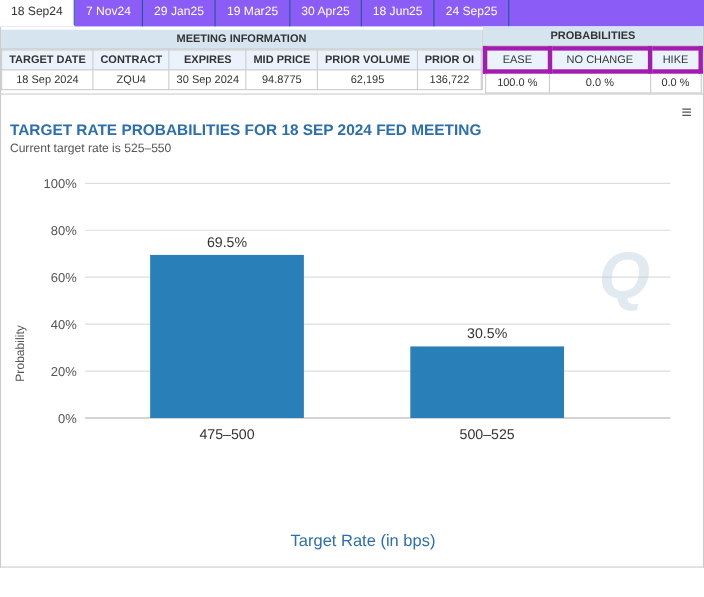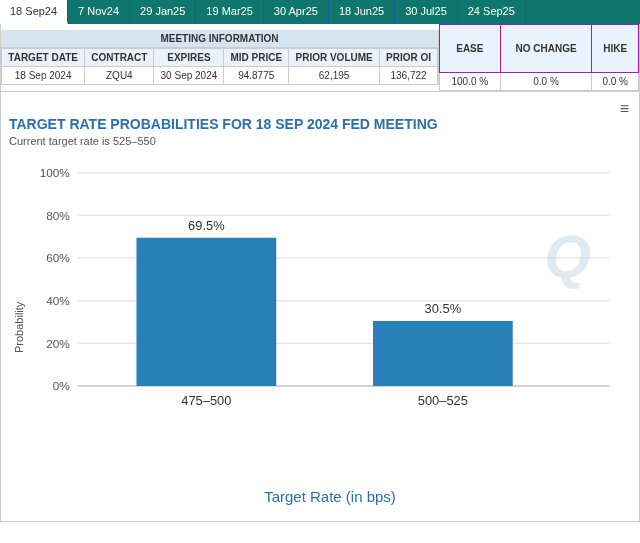--- a/index.html
+++ b/index.html
@@ -8,21 +8,21 @@
       font-size: 11px;
       background: #fff;
       width: 640px;
       height: 543px;
       overflow: hidden;
     }
 
     
     .tabs {
       display: flex;
-      background: #0f766e;
+      background: #8b5cf6;
     }
     .tab {
       padding: 5px 10px;
       color: #fff;
       font-size: 11px;
       cursor: pointer;
       border-right: 1px solid #1a5a9a;
       white-space: nowrap;
     }
     .tab.active {
@@ -73,24 +73,24 @@
       text-align: center;
       color: #333;
     }
     .prob-table {
       width: 100%;
       border-collapse: collapse;
       font-size: 10px;
     }
     .prob-table th {
       background: #eaf2fb;
-      border: 1px solid #a21caf;
-      padding: 18px 5px;
-      text-align: center;
-      font-weight: bold;
+      border: 4px solid #a21caf;
+      padding: 3px 5px;
+      text-align: center;
+      font-weight: normal;
       color: #333;
     }
     .prob-table td {
       border: 1px solid #ccc;
       padding: 3px 5px;
       text-align: center;
       color: #333;
     }
 
     
@@ -169,21 +169,20 @@
 </head>
 <body>
 
 <div class="tabs">
   <div class="tab active">18 Sep24</div>
   <div class="tab">7 Nov24</div>
   <div class="tab">29 Jan25</div>
   <div class="tab">19 Mar25</div>
   <div class="tab">30 Apr25</div>
   <div class="tab">18 Jun25</div>
-  <div class="tab">30 Jul25</div>
   <div class="tab">24 Sep25</div>
 </div>
 
 <div class="info-section">
   <div class="meeting-info">
     <div class="section-header">MEETING INFORMATION</div>
     <table class="data-table">
       <thead>
         <tr>
           <th>TARGET DATE</th>
@@ -200,20 +199,21 @@
           <td>ZQU4</td>
           <td>30 Sep 2024</td>
           <td>94.8775</td>
           <td>62,195</td>
           <td>136,722</td>
         </tr>
       </tbody>
     </table>
   </div>
   <div class="probabilities-section">
+    <div class="section-header">PROBABILITIES</div>
     <table class="prob-table">
       <thead>
         <tr>
           <th>EASE</th>
           <th>NO CHANGE</th>
           <th>HIKE</th>
         </tr>
       </thead>
       <tbody>
         <tr>

